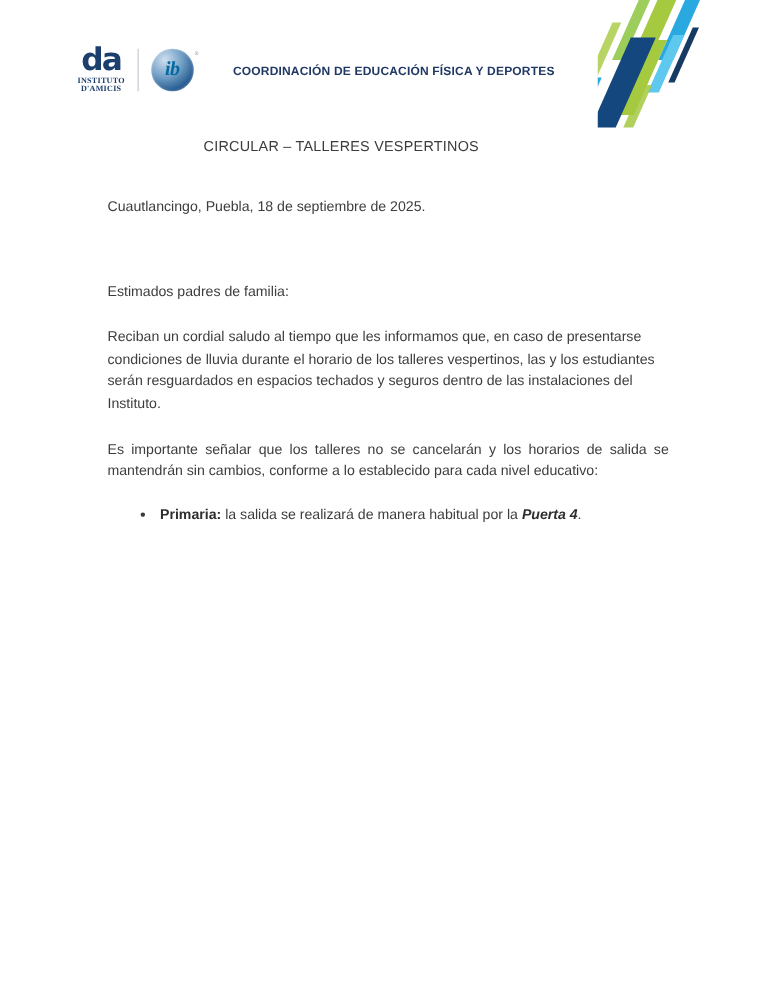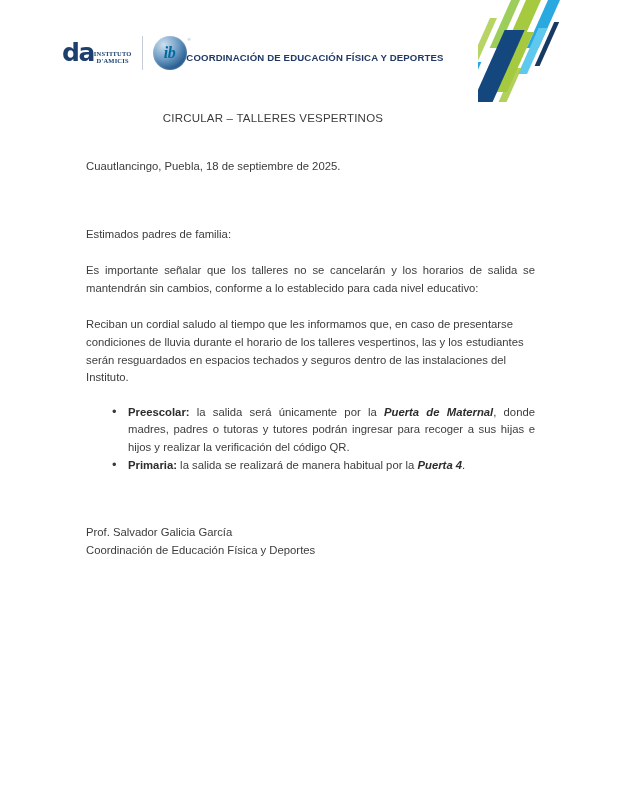--- a/index.html
+++ b/index.html
@@ -36,22 +36,22 @@
     position: absolute;
     left: 62px;
     top: 36px;
     display: flex;
     align-items: center;
     gap: 7px;
   }
 
   .logo-da {
     display: flex;
-    flex-direction: row;
-    align-items: flex-end;
+    flex-direction: column;
+    align-items: center;
     line-height: 1;
   }
   .logo-da-mark {
     font-family: "DejaVu Sans", sans-serif;
     font-size: 25px;
     font-weight: 700;
     color: #1c3f6e;
     letter-spacing: -1.5px;
     line-height: 0.95;
   }
@@ -269,35 +269,28 @@
   </div>
 
   <div class="doc-title">CIRCULAR – TALLERES VESPERTINOS</div>
 
   <div class="content">
 
     <p class="date-line">Cuautlancingo, Puebla, 18 de septiembre de 2025.</p>
 
     <p class="salutation">Estimados padres de familia:</p>
 
+    <p class="para">Reciban un cordial saludo al tiempo que les informamos que, en caso de presentarse condiciones de lluvia durante el horario de los talleres vespertinos, las y los estudiantes serán resguardados en espacios techados y seguros dentro de las instalaciones del Instituto.</p>
+
     <p class="para justify">Es importante señalar que los talleres no se cancelarán y los horarios de salida se mantendrán sin cambios, conforme a lo establecido para cada nivel educativo:</p>
 
-    <p class="para">Reciban un cordial saludo al tiempo que les informamos que, en caso de presentarse condiciones de lluvia durante el horario de los talleres vespertinos, las y los estudiantes serán resguardados en espacios techados y seguros dentro de las instalaciones del Instituto.</p>
-
     <ul class="levels">
-      <li>
-        <span class="bold">Preescolar:</span><span> la salida será únicamente por la </span><span class="bolditalic">Puerta de Maternal</span><span>, donde madres, padres o tutoras y tutores podrán ingresar para recoger a sus hijas e hijos y realizar la verificación del código QR.</span>
-      </li>
       <li>
         <span class="bold">Primaria:</span><span> la salida se realizará de manera habitual por la </span><span class="bolditalic">Puerta 4</span><span>.</span>
       </li>
     </ul>
 
 
 
-    <div class="signature">
-      <span class="sig-line">Prof. Salvador Galicia García</span>
-      <span class="sig-line">Coordinación de Educación Física y Deportes</span>
-    </div>
 
   </div>
 
 </div>
 
 </body></html>

